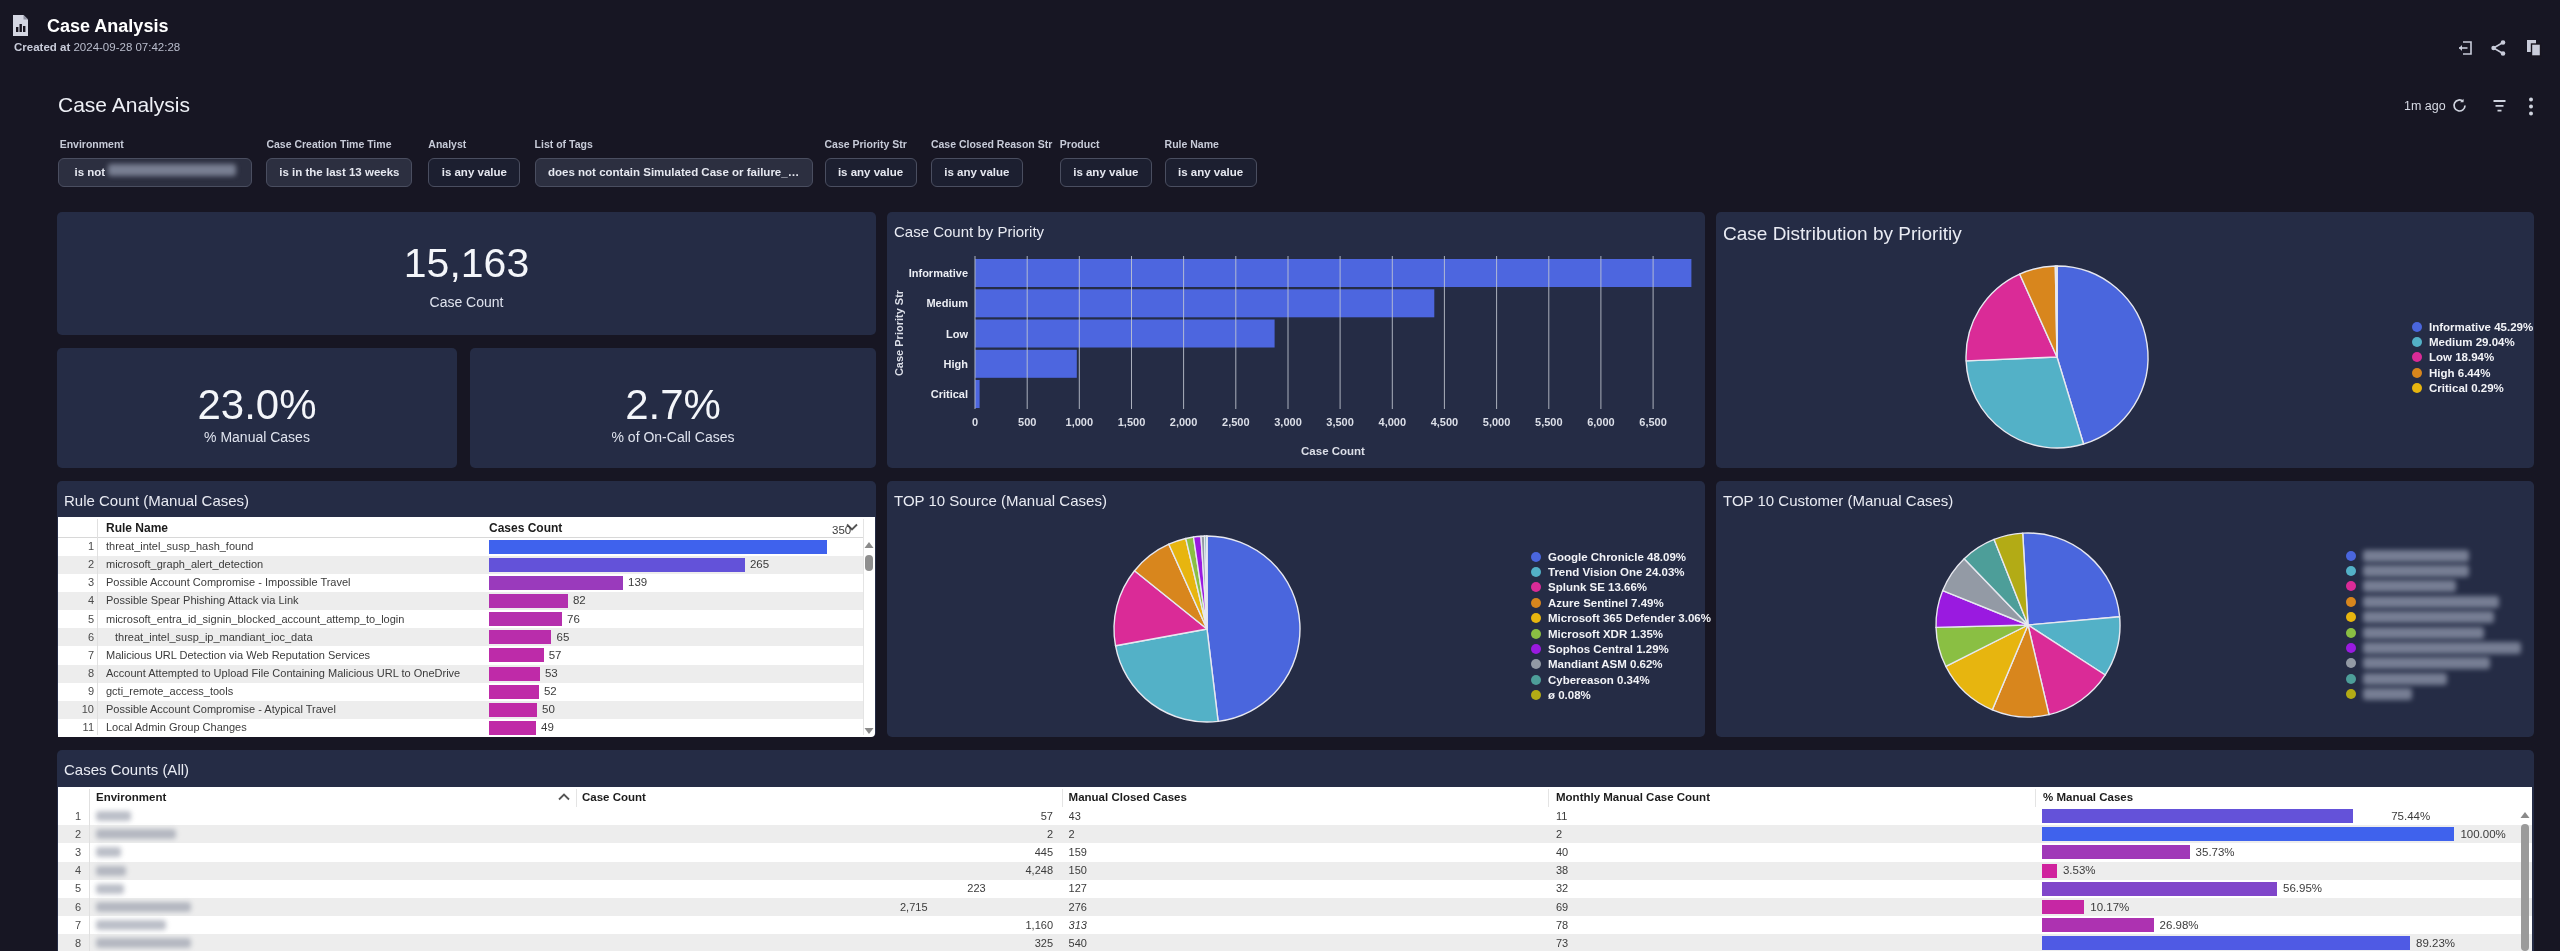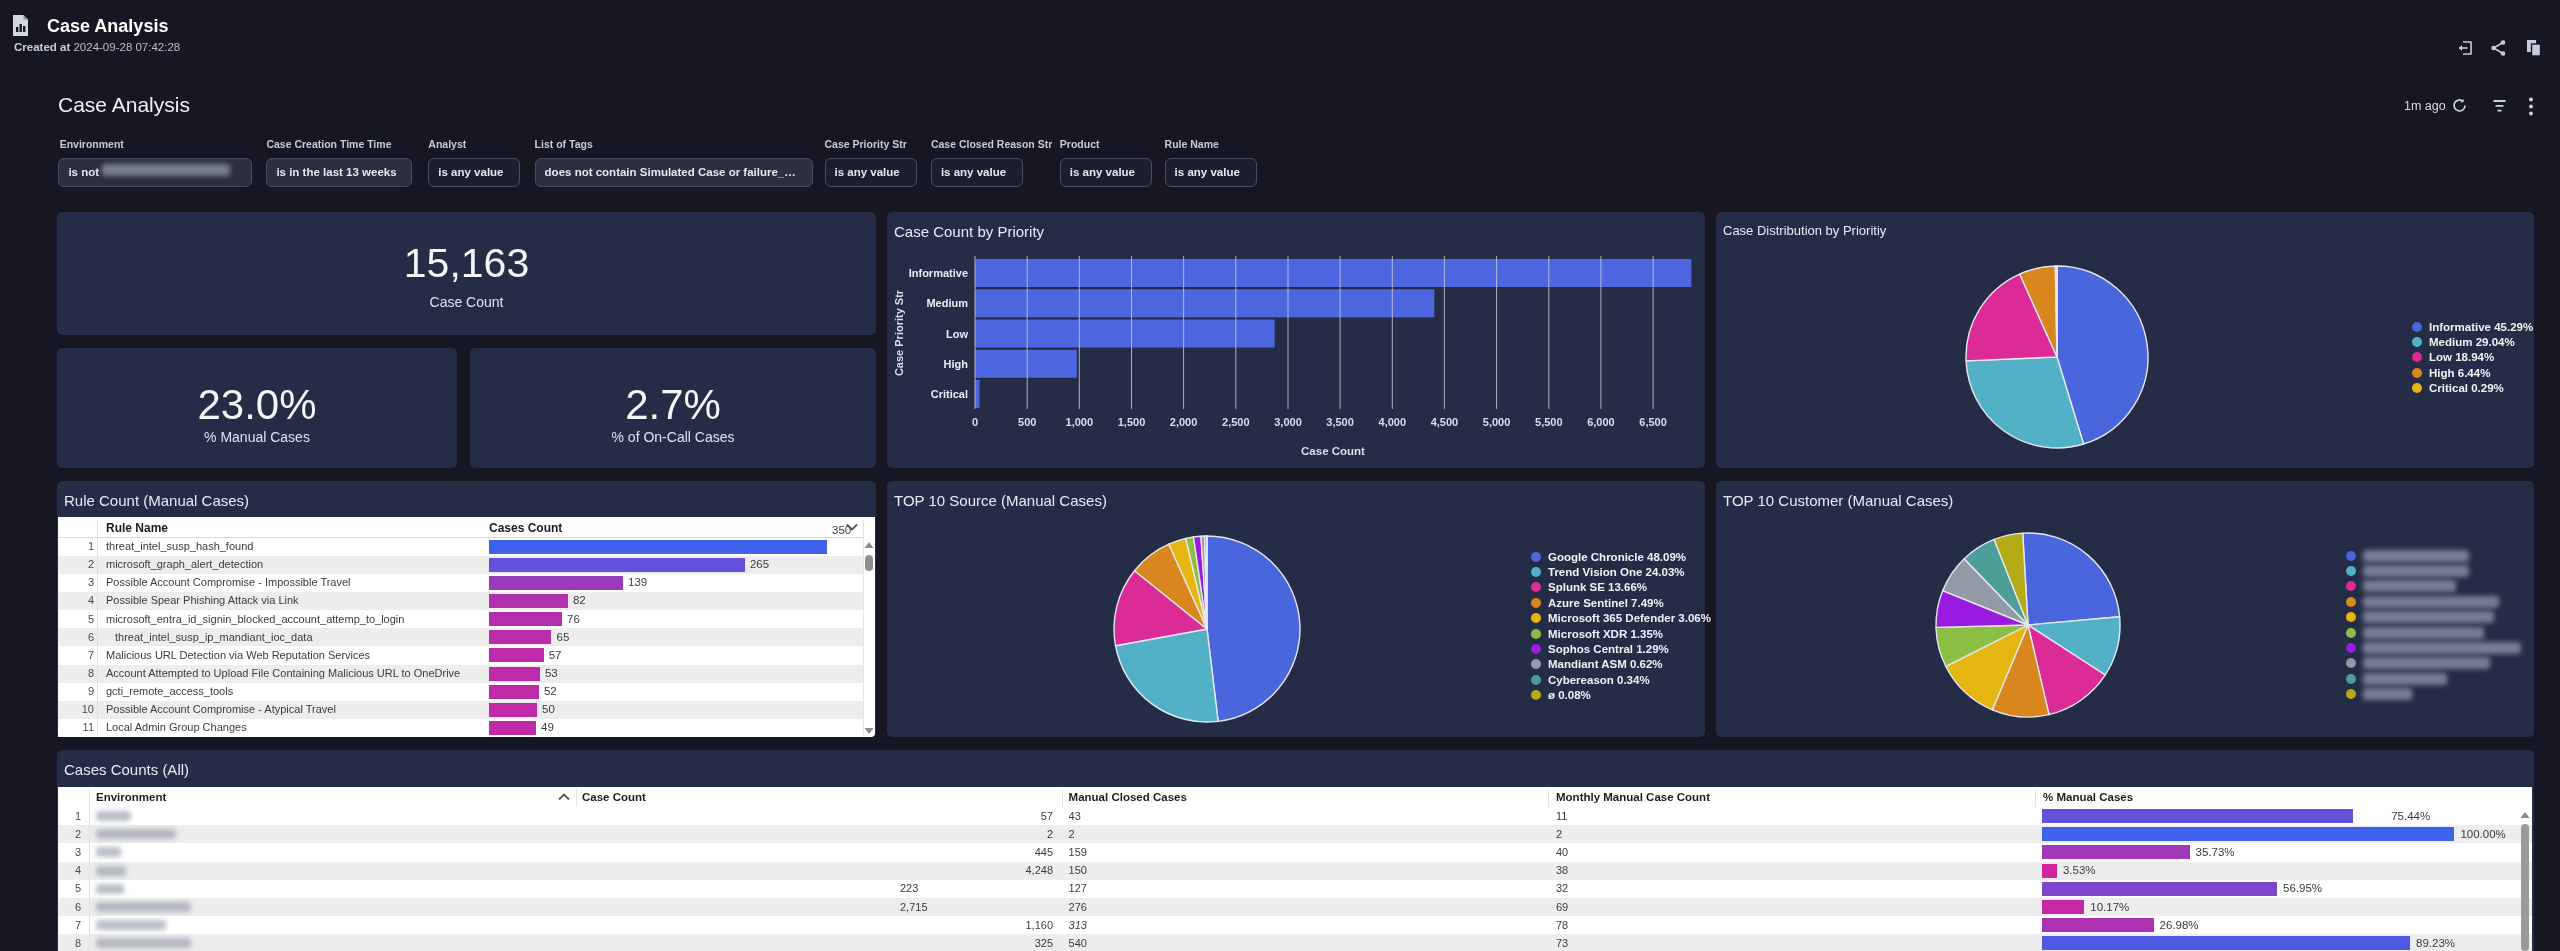--- a/index.html
+++ b/index.html
@@ -2,21 +2,21 @@
 <html><head><meta charset="utf-8">
 <style>
 *{margin:0;padding:0;box-sizing:border-box;}
 html,body{width:2560px;height:951px;overflow:hidden;background:#171623;font-family:"Liberation Sans",sans-serif;}
 .abs{position:absolute;}
 #topband{position:absolute;left:0;top:0;width:2560px;height:75px;background:#171623;}
 .card{position:absolute;background:#252c45;border-radius:5px;}
 .bignum{color:#f4f6fa;text-align:center;font-weight:400;}
 .biglabel{color:#dfe3ee;text-align:center;font-size:14px;}
 .flabel{position:absolute;font-size:10.5px;font-weight:700;color:#c7cbd8;}
-.fbtn{position:absolute;height:29px;border-radius:6px;border:1px solid #4a4e60;color:#e6e8f0;font-size:11.5px;font-weight:700;line-height:27px;text-align:left;padding:0 9px;white-space:nowrap;overflow:hidden;text-overflow:ellipsis;}
+.fbtn{position:absolute;height:29px;border-radius:6px;border:1px solid #4a4e60;color:#e6e8f0;font-size:11.5px;font-weight:700;line-height:27px;text-align:center;padding:0 9px;white-space:nowrap;overflow:hidden;text-overflow:ellipsis;}
 .fbtn.on{background:#2c2f40;}
 .fbtn.off{background:#1c1f30;}
 .legend{position:absolute;}
 .litem{display:flex;align-items:center;height:15.4px;}
 .ldot{width:10px;height:10px;border-radius:50%;margin-right:7px;flex:none;}
 .ltext{font-size:11.5px;font-weight:700;color:#f2f3f7;white-space:nowrap;}
 .blurpill{background:#99a1b5;opacity:.7;border-radius:3px;filter:blur(2.5px);}
 .wtable{position:absolute;background:#fff;border-radius:0 0 4px 4px;}
 .thead{position:absolute;font-weight:700;color:#1c1c1c;font-size:12px;white-space:nowrap;}
 .cell{position:absolute;font-size:11px;color:#3b3b3b;white-space:nowrap;overflow:hidden;}
@@ -129,21 +129,21 @@
     <text x="609.6" y="214" text-anchor="middle" fill="#dcdfe8" font-size="11" font-weight="bold">5,000</text>
     <line x1="661.8" y1="44" x2="661.8" y2="197" stroke="#c3c8d2" stroke-width="1" opacity="0.85"></line>
     <text x="661.8" y="214" text-anchor="middle" fill="#dcdfe8" font-size="11" font-weight="bold">5,500</text>
     <line x1="713.9" y1="44" x2="713.9" y2="197" stroke="#c3c8d2" stroke-width="1" opacity="0.85"></line>
     <text x="713.9" y="214" text-anchor="middle" fill="#dcdfe8" font-size="11" font-weight="bold">6,000</text>
     <line x1="766.1" y1="44" x2="766.1" y2="197" stroke="#c3c8d2" stroke-width="1" opacity="0.85"></line>
     <text x="766.1" y="214" text-anchor="middle" fill="#dcdfe8" font-size="11" font-weight="bold">6,500</text>
     <text x="446" y="243" text-anchor="middle" fill="#dcdfe8" font-size="11.5" font-weight="bold">Case Count</text>
   </svg>
 <div class="card" style="left:1716px;top:212px;width:818px;height:256px;"></div>
-<div class="abs" style="left:1723px;top:223px;font-size:13px;color:#e9ebf3;">Case Distribution by Prioritiy</div>
+<div class="abs" style="left:1723px;top:223px;font-size:19px;color:#e9ebf3;">Case Distribution by Prioritiy</div>
 <svg class="abs" style="left:1716px;top:212px" width="818" height="256" viewBox="0 0 818 256">
     <path d="M341.0,145.0 L341.00,54.00 A91,91 0 0 1 367.54,232.04 Z" fill="#4a66dd" stroke="#e7e8f0" stroke-width="1.4" stroke-linejoin="round"></path>
     <path d="M341.0,145.0 L367.54,232.04 A91,91 0 0 1 250.08,148.83 Z" fill="#53b1c7" stroke="#e7e8f0" stroke-width="1.4" stroke-linejoin="round"></path>
     <path d="M341.0,145.0 L250.08,148.83 A91,91 0 0 1 303.66,62.02 Z" fill="#da2b97" stroke="#e7e8f0" stroke-width="1.4" stroke-linejoin="round"></path>
     <path d="M341.0,145.0 L303.66,62.02 A91,91 0 0 1 339.34,54.02 Z" fill="#d8861d" stroke="#e7e8f0" stroke-width="1.4" stroke-linejoin="round"></path>
     <path d="M341.0,145.0 L339.34,54.02 A91,91 0 0 1 341.00,54.00 Z" fill="#e7b50f" stroke="#e7e8f0" stroke-width="1.4" stroke-linejoin="round"></path>
     <path d="M341.0,145.0 L341.00,54.00 A91,91 0 0 1 341.00,54.00 Z" fill="#e7b50f" stroke="#e7e8f0" stroke-width="1.4" stroke-linejoin="round"></path>
   </svg>
 <div class="legend" style="left:2412px;top:319px;">
     <div class="litem">
@@ -396,21 +396,21 @@
 <div class="rank" style="left:58px;top:864.1px;width:23px;">4</div>
 <div class="blurpill abs" style="left:96px;top:865.6px;width:30px;height:10px;opacity:.6;background:#8d93a2;"></div>
 <div class="cell" style="left:900px;top:864.1px;width:153px;text-align:right;">4,248</div>
 <div class="cell" style="left:1068.6px;top:864.1px;width:150px;">150</div>
 <div class="cell" style="left:1556px;top:864.1px;width:150px;">38</div>
 <div class="hbar" style="left:2042.4px;top:863.6px;width:14.5px;background:rgb(208,35,158);"></div>
 <div class="barval" style="left:2062.9px;top:864.1px;">3.53%</div>
 <div class="abs" style="left:58px;top:879.8px;width:2474px;height:18.20px;background:#ffffff;"></div>
 <div class="rank" style="left:58px;top:882.3px;width:23px;">5</div>
 <div class="blurpill abs" style="left:96px;top:883.8px;width:28px;height:10px;opacity:.6;background:#8d93a2;"></div>
-<div class="cell" style="left:900px;top:882.3px;width:153px;text-align:left;">223</div>
+<div class="cell" style="left:900px;top:882.3px;width:153px;text-align:center;">223</div>
 <div class="cell" style="left:1068.6px;top:882.3px;width:150px;">127</div>
 <div class="cell" style="left:1556px;top:882.3px;width:150px;">32</div>
 <div class="hbar" style="left:2042.4px;top:881.8px;width:234.6px;background:rgb(128,70,202);"></div>
 <div class="barval" style="left:2283.0px;top:882.3px;">56.95%</div>
 <div class="abs" style="left:58px;top:898.0px;width:2474px;height:18.20px;background:#ededed;"></div>
 <div class="rank" style="left:58px;top:900.5px;width:23px;">6</div>
 <div class="blurpill abs" style="left:96px;top:902.0px;width:95px;height:10px;opacity:.6;background:#8d93a2;"></div>
 <div class="cell" style="left:900px;top:900.5px;width:153px;">2,715</div>
 <div class="cell" style="left:1068.6px;top:900.5px;width:150px;">276</div>
 <div class="cell" style="left:1556px;top:900.5px;width:150px;">69</div>

